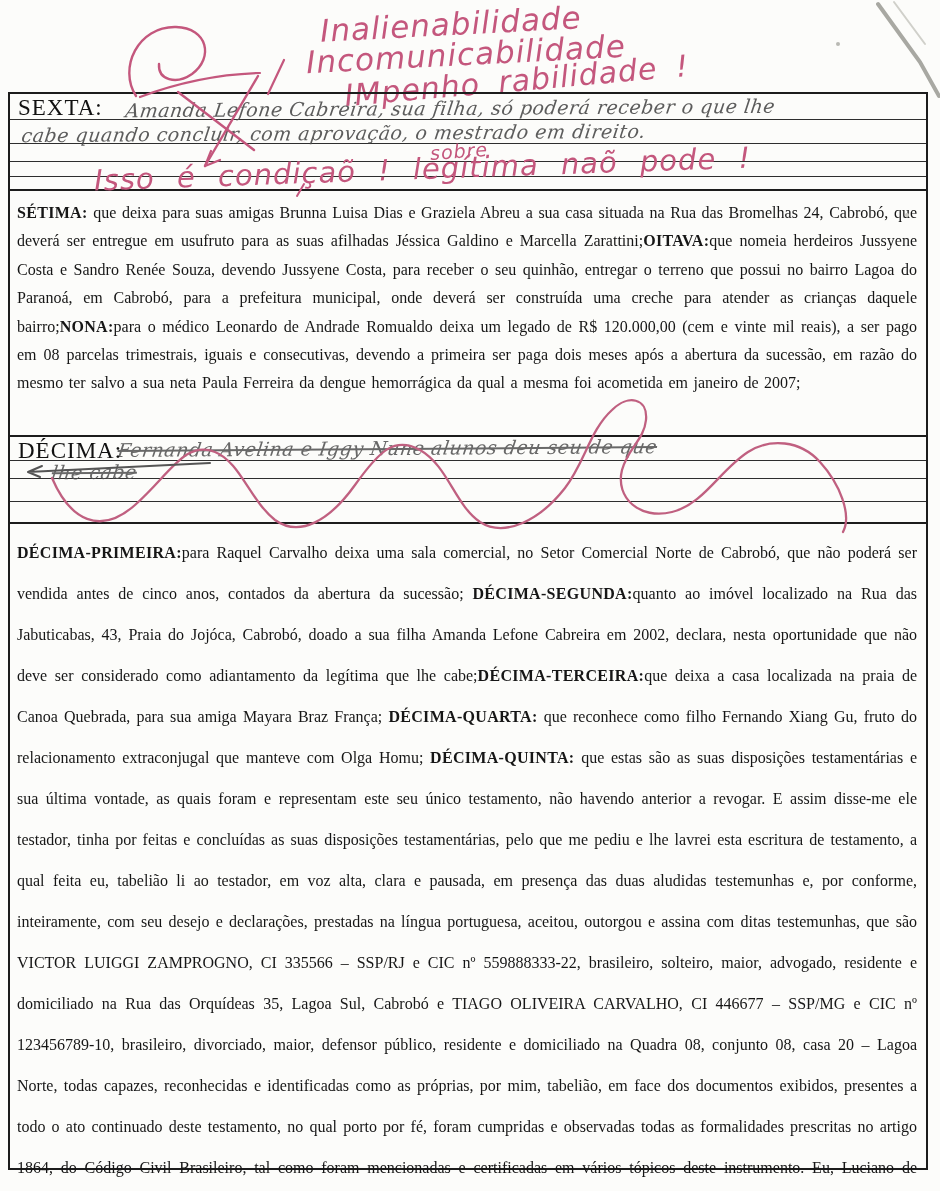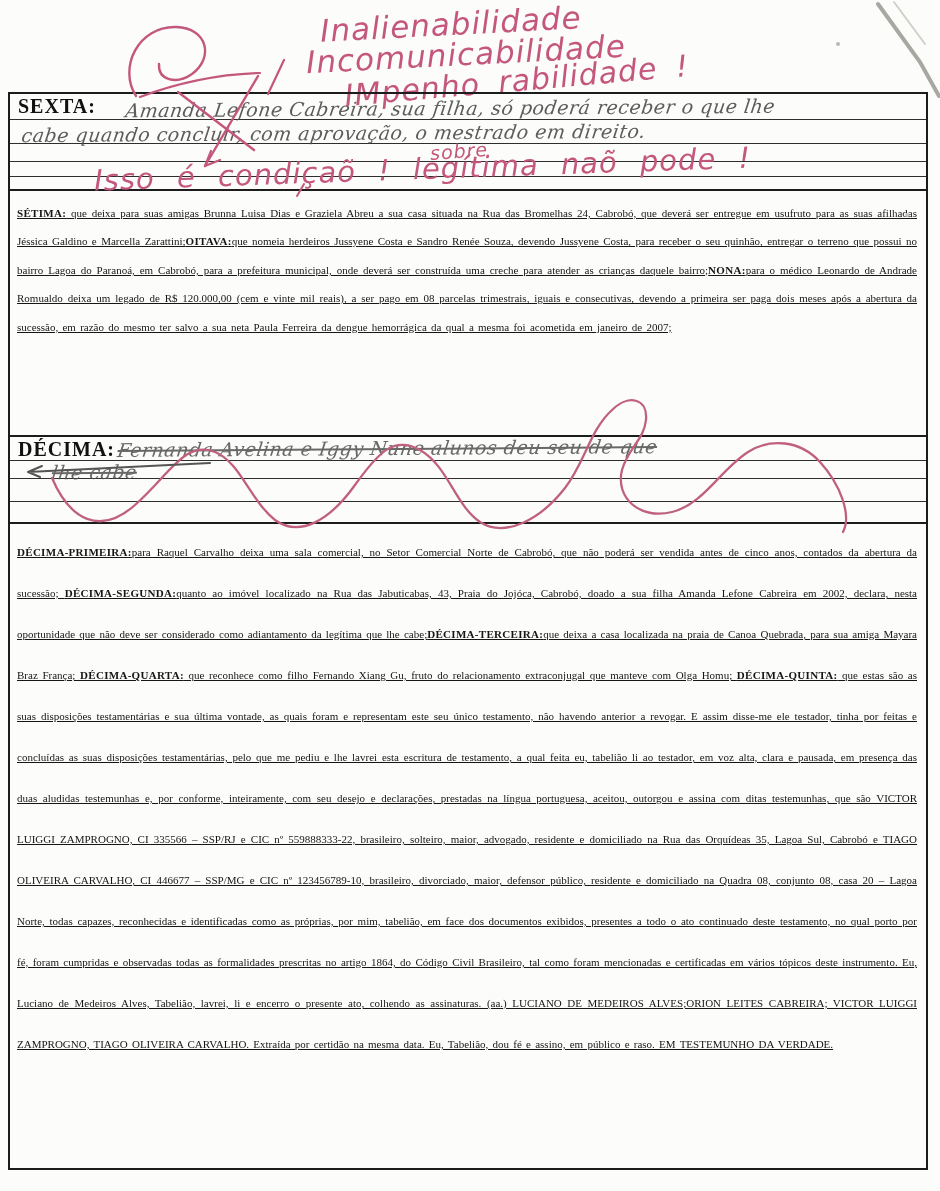--- a/index.html
+++ b/index.html
@@ -34,27 +34,27 @@
   
   .frame {
     position:absolute; left:8px; top:92px; width:920px; height:1078px;
     border:2px solid #1c1c1c;
   }
   .rule-box { position:absolute; left:0; width:100%; }
   .sexta-box  { top:0;    height:97px; border-bottom:2px solid #1c1c1c; }
   .decima-box { top:341px; height:89px; border-top:2px solid #1c1c1c; border-bottom:2px solid #1c1c1c; }
   .ruled-line { position:absolute; left:0; width:100%; border-top:1.5px solid #2e2e2e; }
   .box-label {
-    position:absolute; left:8px; top:1px; font-weight:bold; font-size:20px;
+    position:absolute; left:8px; top:1px; font-weight:normal; font-size:23px;
     letter-spacing:1px; color:#111; background:transparent; z-index:3;
   }
   
   .typed {
     position:absolute; left:7px; right:9px; text-align:justify;
-    font-size:11px; color:#161616; word-spacing:1.5px; z-index:1;text-decoration:underline;
+    font-size:16px; color:#161616; word-spacing:1.5px; z-index:1;
   }
   .typed b { letter-spacing:.3px; }
   .setima { top:105px; line-height:28.4px; }
   .mainpar { top:438px; line-height:41px; }
   
   .overlay { position:absolute; left:0; top:0; z-index:5; pointer-events:none; }
 </style>
 </head>
 <body>
 

